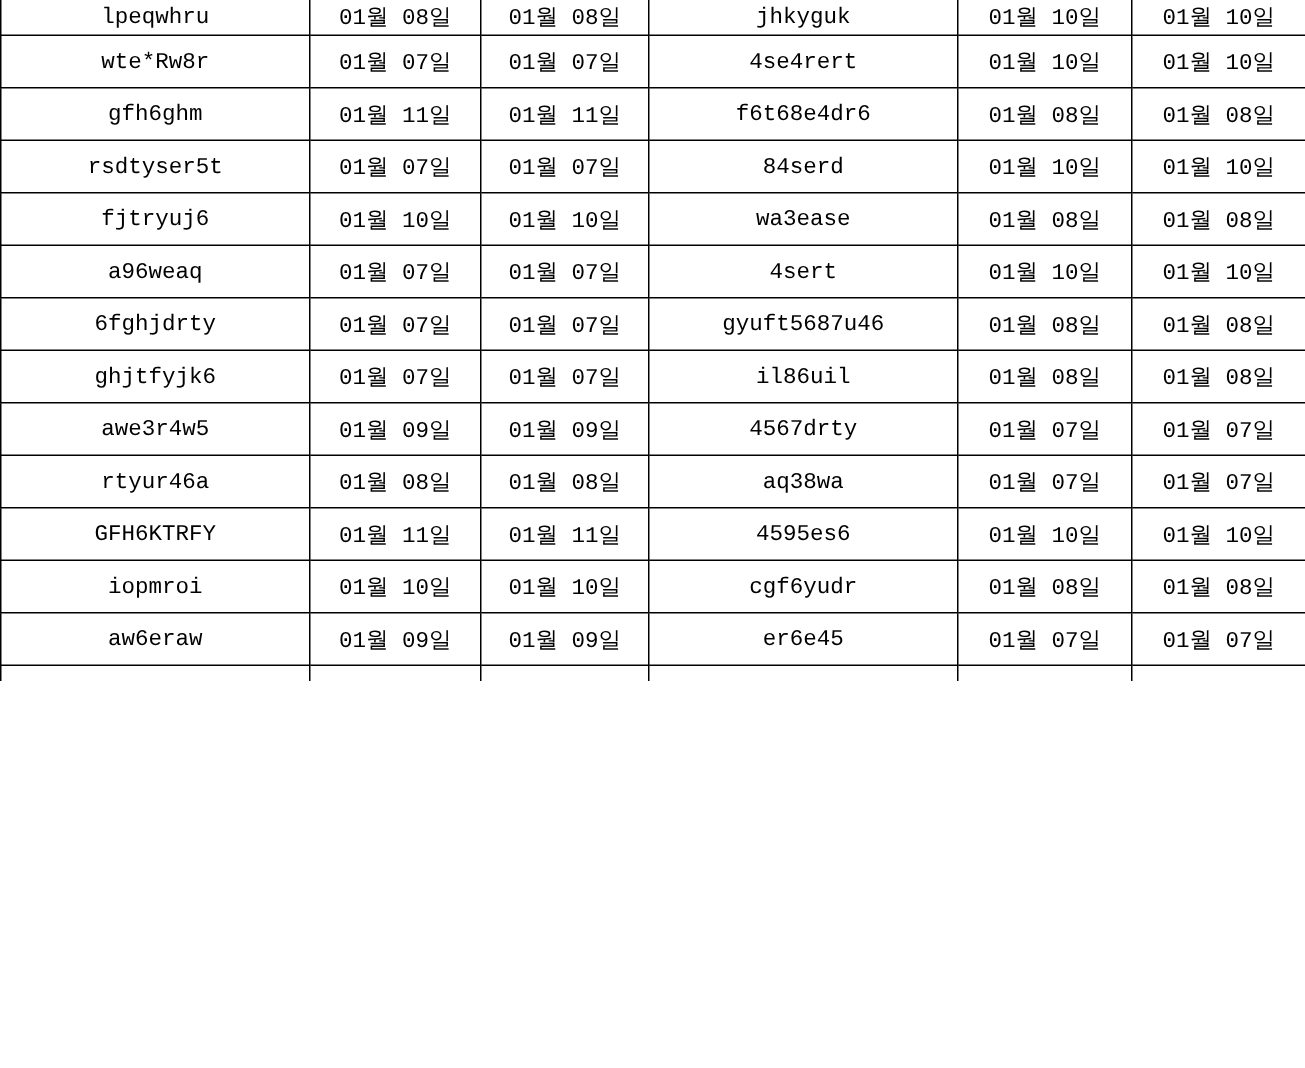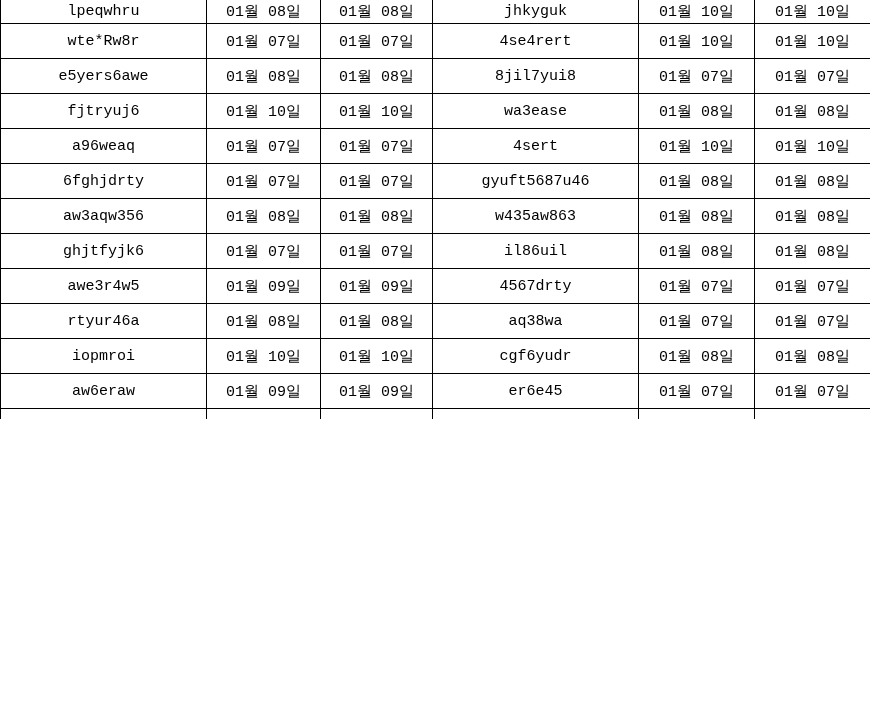--- a/index.html
+++ b/index.html
@@ -76,26 +76,34 @@
       </tr>
       <tr>
         <td>wte*Rw8r</td>
         <td class="date-cell">01월 07일</td>
         <td class="date-cell">01월 07일</td>
         <td>4se4rert</td>
         <td class="date-cell">01월 10일</td>
         <td class="date-cell">01월 10일</td>
       </tr>
       <tr>
-        <td>e5yers6awe</td>
+        <td>gfh6ghm</td>
+        <td class="date-cell">01월 11일</td>
+        <td class="date-cell">01월 11일</td>
+        <td>f6t68e4dr6</td>
         <td class="date-cell">01월 08일</td>
         <td class="date-cell">01월 08일</td>
-        <td>8jil7yui8</td>
+      </tr>
+      <tr>
+        <td>rsdtyser5t</td>
         <td class="date-cell">01월 07일</td>
         <td class="date-cell">01월 07일</td>
+        <td>84serd</td>
+        <td class="date-cell">01월 10일</td>
+        <td class="date-cell">01월 10일</td>
       </tr>
       <tr>
         <td>fjtryuj6</td>
         <td class="date-cell">01월 10일</td>
         <td class="date-cell">01월 10일</td>
         <td>wa3ease</td>
         <td class="date-cell">01월 08일</td>
         <td class="date-cell">01월 08일</td>
       </tr>
       <tr>
@@ -108,28 +116,20 @@
       </tr>
       <tr>
         <td>6fghjdrty</td>
         <td class="date-cell">01월 07일</td>
         <td class="date-cell">01월 07일</td>
         <td>gyuft5687u46</td>
         <td class="date-cell">01월 08일</td>
         <td class="date-cell">01월 08일</td>
       </tr>
       <tr>
-        <td>aw3aqw356</td>
-        <td class="date-cell">01월 08일</td>
-        <td class="date-cell">01월 08일</td>
-        <td>w435aw863</td>
-        <td class="date-cell">01월 08일</td>
-        <td class="date-cell">01월 08일</td>
-      </tr>
-      <tr>
         <td>ghjtfyjk6</td>
         <td class="date-cell">01월 07일</td>
         <td class="date-cell">01월 07일</td>
         <td>il86uil</td>
         <td class="date-cell">01월 08일</td>
         <td class="date-cell">01월 08일</td>
       </tr>
       <tr>
         <td>awe3r4w5</td>
         <td class="date-cell">01월 09일</td>
@@ -138,20 +138,28 @@
         <td class="date-cell">01월 07일</td>
         <td class="date-cell">01월 07일</td>
       </tr>
       <tr>
         <td>rtyur46a</td>
         <td class="date-cell">01월 08일</td>
         <td class="date-cell">01월 08일</td>
         <td>aq38wa</td>
         <td class="date-cell">01월 07일</td>
         <td class="date-cell">01월 07일</td>
+      </tr>
+      <tr>
+        <td>GFH6KTRFY</td>
+        <td class="date-cell">01월 11일</td>
+        <td class="date-cell">01월 11일</td>
+        <td>4595es6</td>
+        <td class="date-cell">01월 10일</td>
+        <td class="date-cell">01월 10일</td>
       </tr>
       <tr>
         <td>iopmroi</td>
         <td class="date-cell">01월 10일</td>
         <td class="date-cell">01월 10일</td>
         <td>cgf6yudr</td>
         <td class="date-cell">01월 08일</td>
         <td class="date-cell">01월 08일</td>
       </tr>
       <tr>

